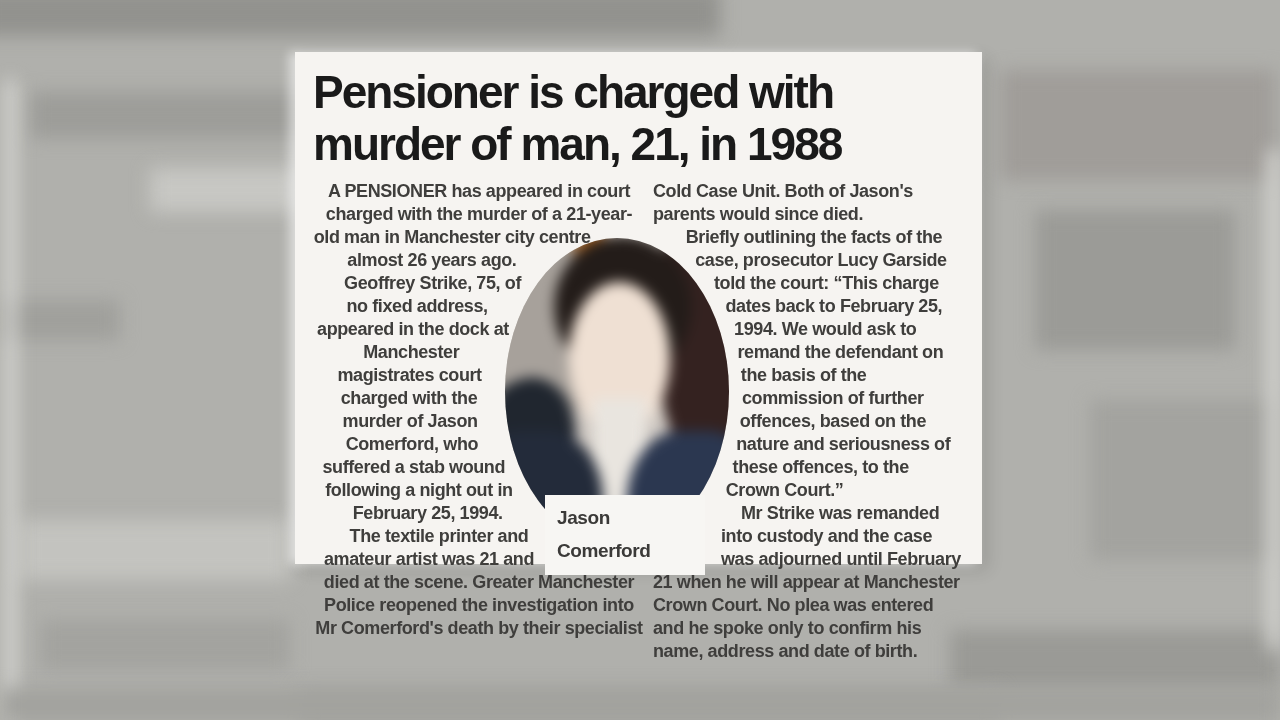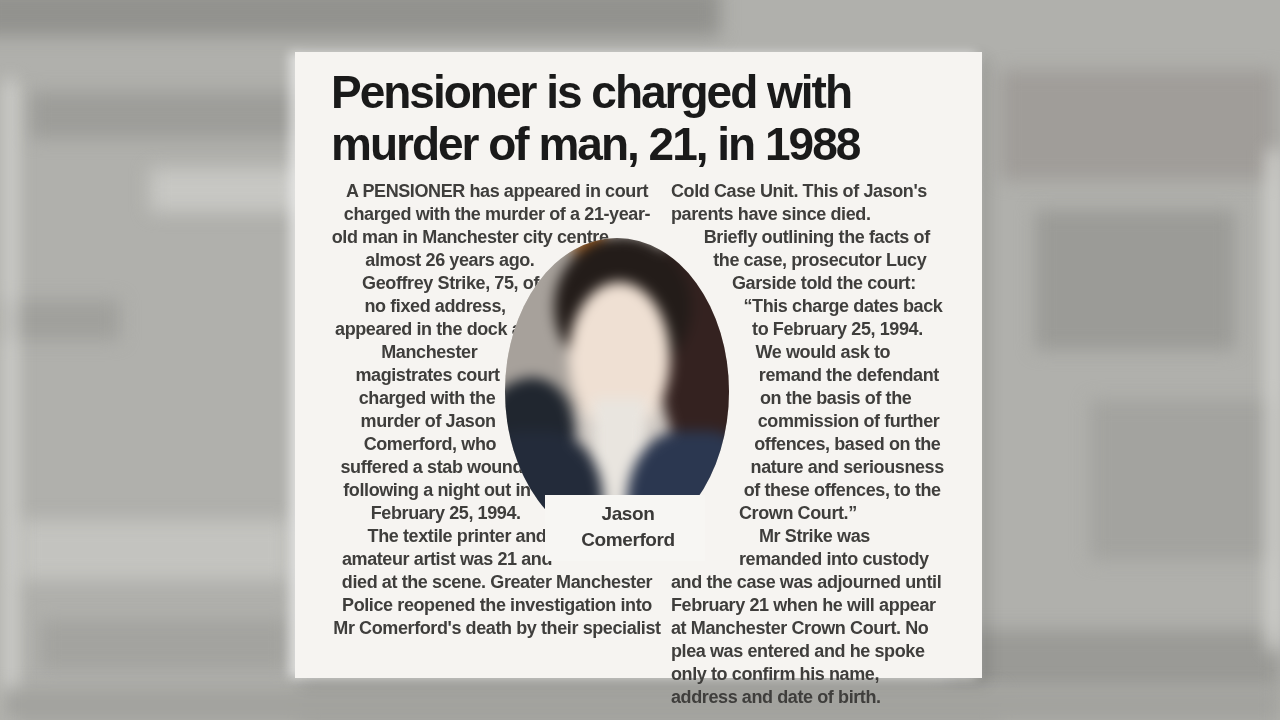--- a/index.html
+++ b/index.html
@@ -20,24 +20,24 @@
   .b7{left:1000px;top:70px;width:275px;height:110px;background:#a09d99;}
   .b8{left:1035px;top:210px;width:200px;height:140px;background:#9b9b97;}
   .b9{left:1090px;top:400px;width:185px;height:160px;background:#a3a39f;}
   .b10{left:950px;top:630px;width:330px;height:60px;background:#9a9a96;}
   .b11{left:300px;top:690px;width:700px;height:40px;background:#a6a6a2;}
   .b12{left:6px;top:80px;width:9px;height:640px;background:#e4e4e0;filter:blur(2px);}
   .b13{left:1268px;top:150px;width:12px;height:500px;background:#dcdcd8;filter:blur(2px);}
   .b14{left:0px;top:688px;width:1280px;height:34px;background:#a2a29e;}
   
   .clipping{
-    position:absolute;left:295px;top:52px;width:687px;height:626px;
+    position:absolute;left:295px;top:52px;width:687px;height:512px;
     background:#f6f4f1;
     box-shadow:-6px 0 10px rgba(255,255,255,.6),6px 6px 16px rgba(0,0,0,.12);
-    padding:14px 36px;box-sizing:border-box;
+    padding:14px 18px;box-sizing:border-box;
   }
   .headline{
     margin:0 0 10px 0;color:#1a1a1a;font-weight:800;
     font-size:46px;line-height:52px;letter-spacing:-2px;
   }
   .headline span{display:block;white-space:nowrap;}
   .columns{display:flex;gap:8px;}
   .col{color:#3f3e3c;font-size:18px;line-height:23px;font-weight:700;letter-spacing:-.4px;}
   .col-left{width:332px;text-align:center;}
   .col-right{flex:1;}
@@ -65,22 +65,22 @@
   .ph-bg-right{right:-10%;top:-6%;width:42%;height:75%;background:#342220;border-radius:35%;}
   .ph-hair{left:24%;top:3%;width:57%;height:43%;background:#231c19;border-radius:50%;}
   .ph-face{left:30%;top:17%;width:42%;height:46%;background:#efe0d3;border-radius:50%;}
   .ph-shirt{left:40%;top:52%;width:22%;height:46%;background:#e9e5df;}
   .ph-shoulder-l{left:-2%;top:46%;width:34%;height:28%;background:#20262f;border-radius:45%;transform:rotate(-20deg);}
   .ph-jacket-l{left:-12%;bottom:-14%;width:56%;height:52%;background:#232b3a;border-radius:40%;}
   .ph-jacket-r{right:-10%;bottom:-16%;width:56%;height:54%;background:#2b3750;border-radius:40%;}
   .ph-jacket-c{left:24%;bottom:-22%;width:52%;height:36%;background:#1f2836;border-radius:40%;}
   .caption{
     position:absolute;left:250px;top:443px;width:160px;min-height:60px;z-index:2;
-    background:#f7f6f3;color:#3b3a38;font-size:19px;line-height:26px;font-weight:700;
-    letter-spacing:-.4px;padding:6px 6px 8px 12px;box-sizing:border-box;text-align:center;
+    background:#f7f6f3;color:#3b3a38;font-size:19px;line-height:33px;font-weight:700;
+    letter-spacing:-.4px;padding:6px 6px 8px 12px;box-sizing:border-box;
   }
 </style>
 </head>
 <body>
 
 <div class="bg">
   <div class="blob b1"></div>
   <div class="blob b2"></div>
   <div class="blob b3"></div>
   <div class="blob b4"></div>
@@ -105,21 +105,21 @@
 
   <div class="columns">
     <div class="col col-left">
       <div class="wrap-left"></div>
       <p>A PENSIONER has appeared in court charged with the murder of a 21-year-old man in Manchester city centre almost 26 years ago.</p>
       <p>Geoffrey Strike, 75, of no fixed address, appeared in the dock at Manchester magistrates court charged with the murder of Jason Comerford, who suffered a stab wound following a night out in February 25, 1994.</p>
       <p>The textile printer and amateur artist was 21 and died at the scene. Greater Manchester Police reopened the investigation into Mr Comerford's death by their specialist</p>
     </div>
     <div class="col col-right">
       <div class="wrap-right"></div>
-      <p>Cold Case Unit. This of Jason's parents have since died.</p>
+      <p>Cold Case Unit. Both of Jason's parents would since died.</p>
       <p>Briefly outlining the facts of the case, prosecutor Lucy Garside told the court: “This charge dates back to February 25, 1994. We would ask to remand the defendant on the basis of the commission of further offences, based on the nature and seriousness of these offences, to the Crown Court.”</p>
       <p>Mr Strike was remanded into custody and the case was adjourned until February 21 when he will appear at Manchester Crown Court. No plea was entered and he spoke only to confirm his name, address and date of birth.</p>
     </div>
   </div>
 
   <div class="photo">
     <div class="photo-inner">
       <div class="ph-bg-left"></div>
       <div class="ph-orange"></div>
       <div class="ph-bg-right"></div>

